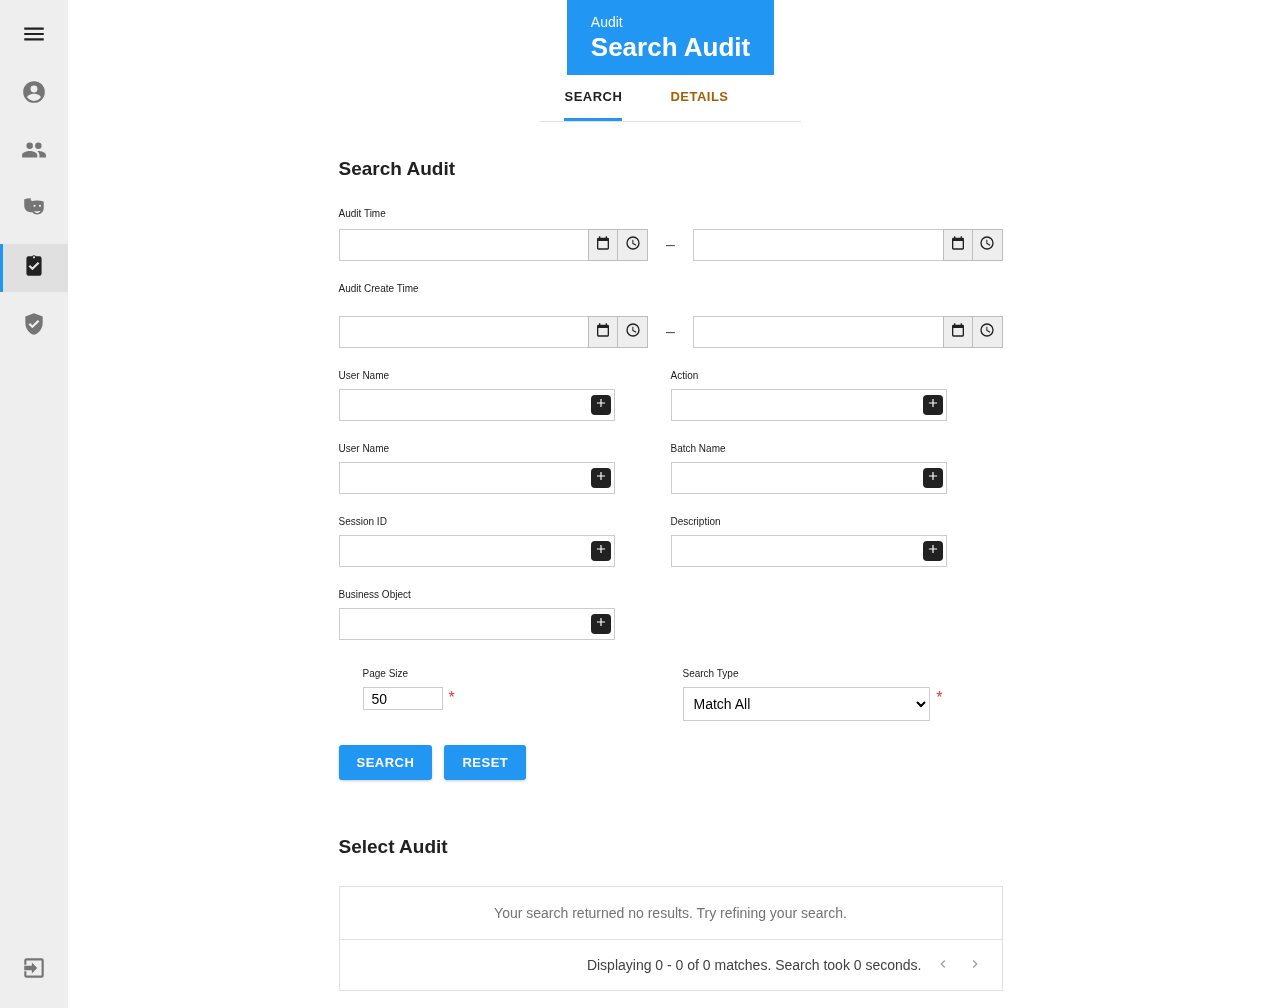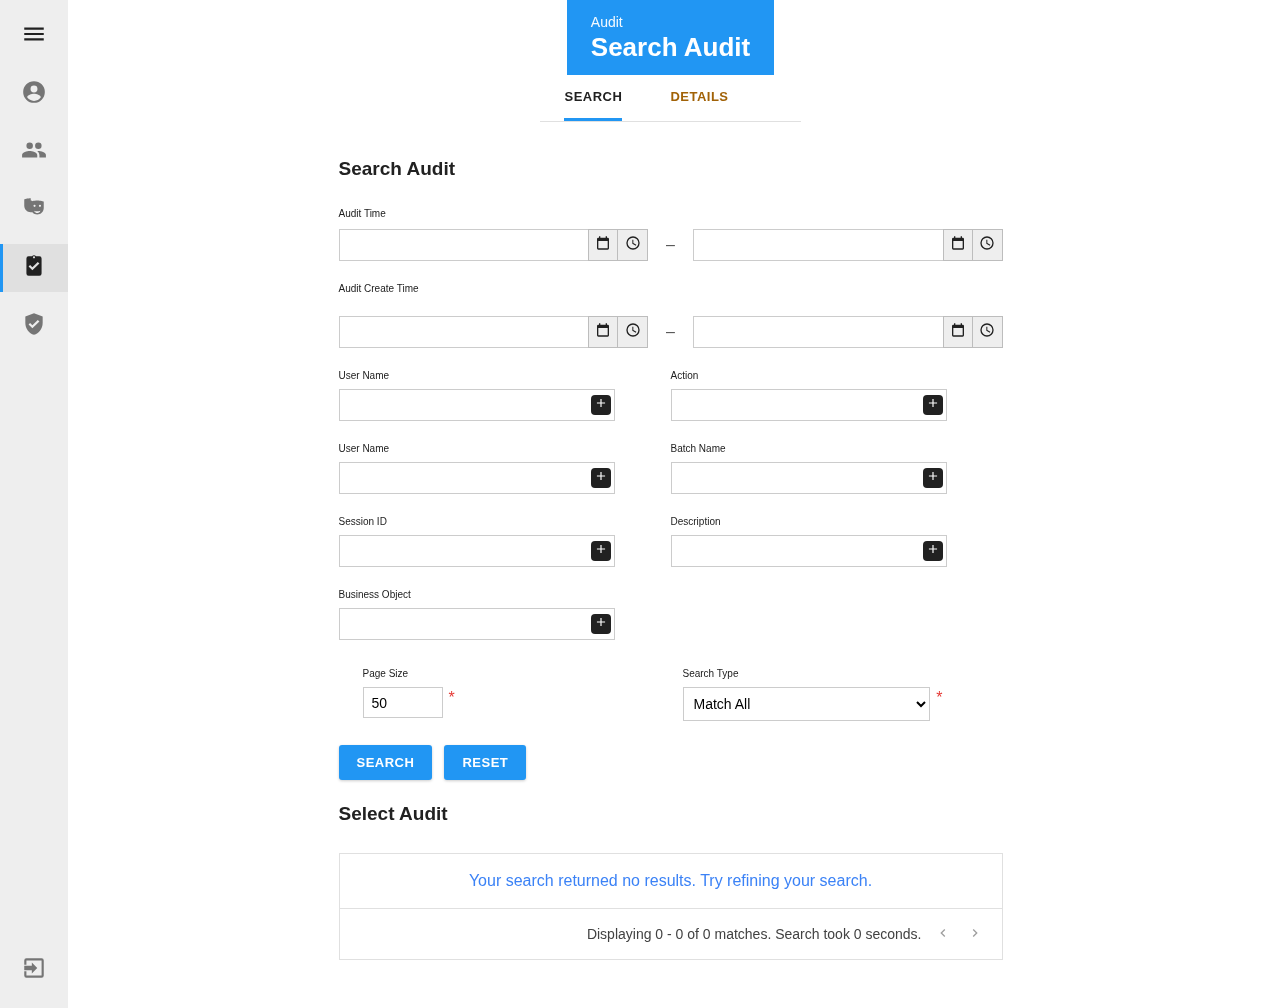--- a/index.html
+++ b/index.html
@@ -125,21 +125,21 @@
     display: flex;
     align-items: center;
     justify-content: center;
     cursor: pointer;
     z-index: 1;
   }
   .add-btn svg { width: 14px; height: 14px; fill: #fff; }
 
   .small-input input {
     width: 80px;
-    height: 31px;
+    height: 23px;
     border: 1px solid #ccc;
     padding: 0 8px;
     font-size: 14px;
   }
   .select-wrap select {
     width: 100%;
     max-width: 390px;
     height: 34px;
     border: 1px solid #ccc;
     background: #fff;
@@ -170,22 +170,22 @@
   }
 
   
   .results-box {
     border: 1px solid #e0e0e0;
     margin-top: 10px;
   }
   .results-empty {
     text-align: center;
     padding: 18px;
-    font-size: 16px;
-    color: #3b82f6;
+    font-size: 14px;
+    color: #737373;
     border-bottom: 1px solid #e0e0e0;
   }
   .results-footer {
     display: flex;
     align-items: center;
     justify-content: flex-end;
     padding: 14px 16px;
     font-size: 14px;
     color: #424242;
     gap: 10px;
@@ -452,21 +452,21 @@
           </div>
         </div>
       </div>
     </div>
 
     <div class="btn-row">
       <button class="btn">SEARCH</button>
       <button class="btn">RESET</button>
     </div>
 
-    <h2 class="section" style="margin-top:23px;">Select Audit</h2>
+    <h2 class="section" style="margin-top:56px;">Select Audit</h2>
 
     <div class="results-box">
       <div class="results-empty">Your search returned no results. Try refining your search.</div>
       <div class="results-footer">
         <span>Displaying 0 - 0 of 0 matches. Search took 0 seconds.</span>
         <span class="pager-btn">
           <span><svg viewBox="0 0 24 24">
                 <path d="M15.4 7.4 14 6l-6 6 6 6 1.4-1.4L10.8 12z"></path>
               </svg></span>
         </span>

